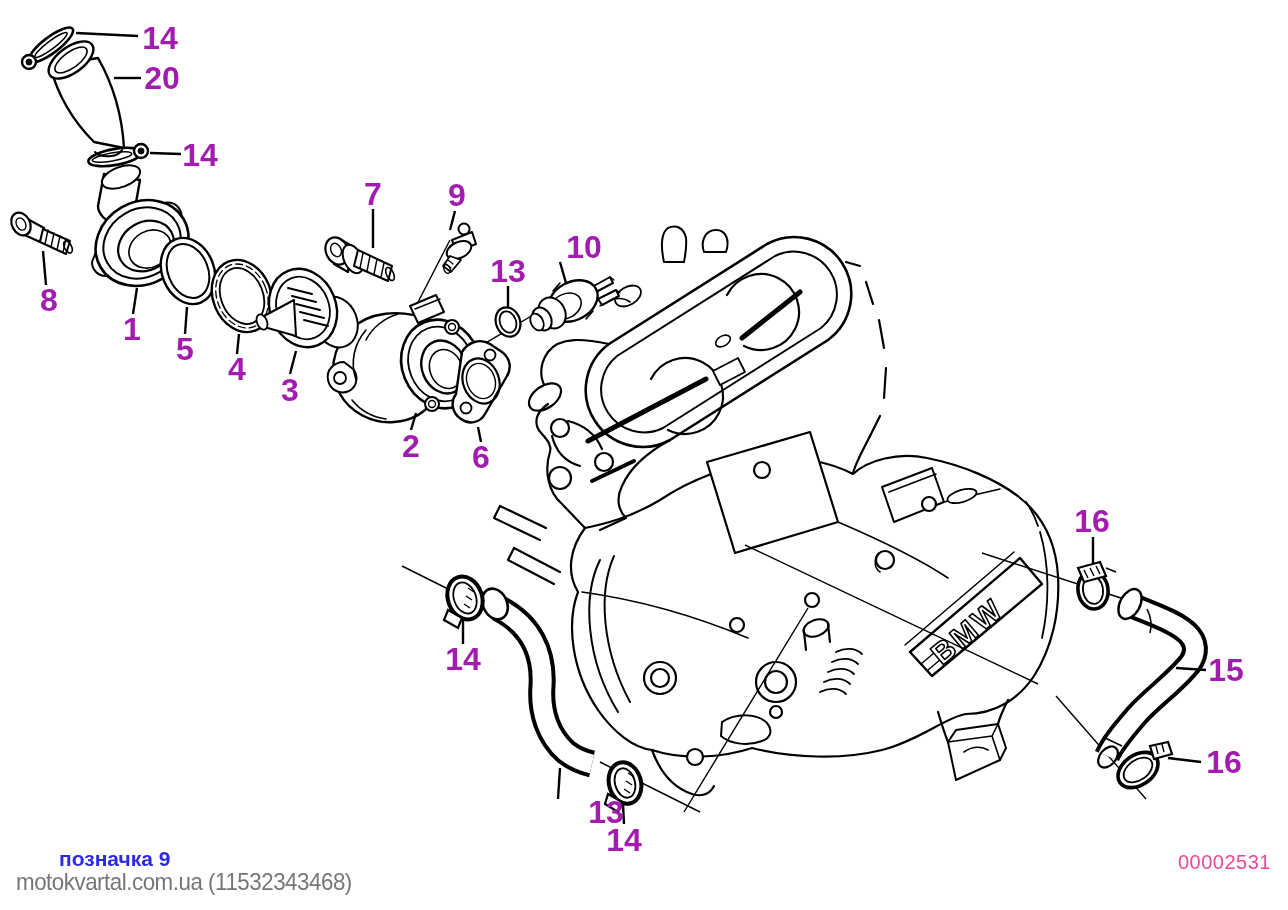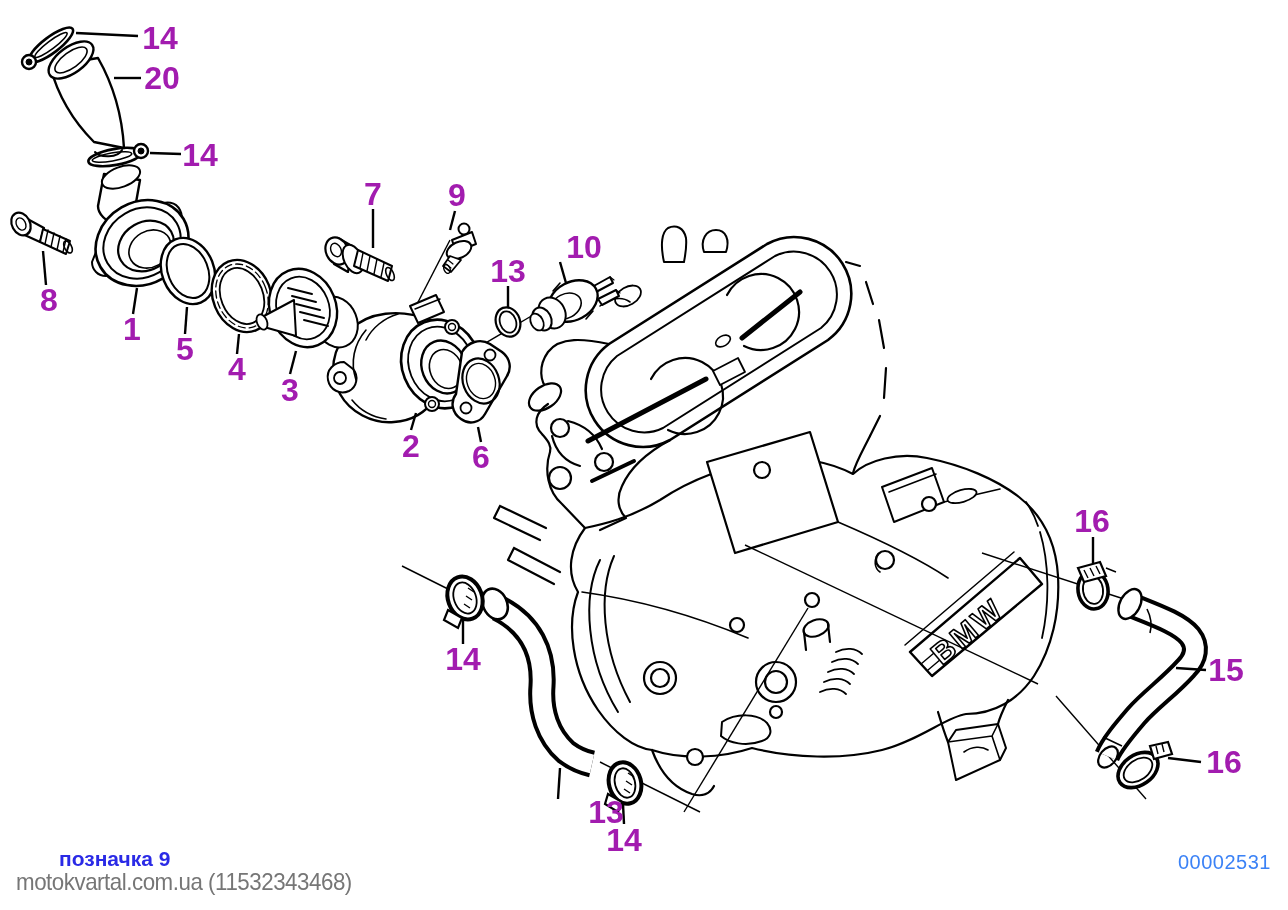--- a/index.html
+++ b/index.html
@@ -321,15 +321,15 @@
       <div class="callout" style="left: 1092px; top: 521px;">16</div>
       <div class="callout" style="left: 463px; top: 659px;">14</div>
       <div class="callout" style="left: 1226px; top: 670px;">15</div>
       <div class="callout" style="left: 558px; top: 812px; margin-left: 48px;">13</div>
       <div class="callout" style="left: 624px; top: 840px;">14</div>
       <div class="callout" style="left: 1224px; top: 762px;">16</div>
     </div>
 
 <div class="footer-note" style="left: 59px; top: 847px; color: rgb(42, 42, 230);">позначка 9</div>
 <div class="footer-watermark" style="left: 16px; top: 868px; color: rgb(118, 118, 118);">motokvartal.com.ua (11532343468)</div>
-<div class="footer-docnum" style="left: 1178px; top: 851px; color: #3b82f6;">00002531</div>
+<div class="footer-docnum" style="left: 1178px; top: 851px; color: #ec4899;">00002531</div>
 
 </div>
 
 </body></html>

